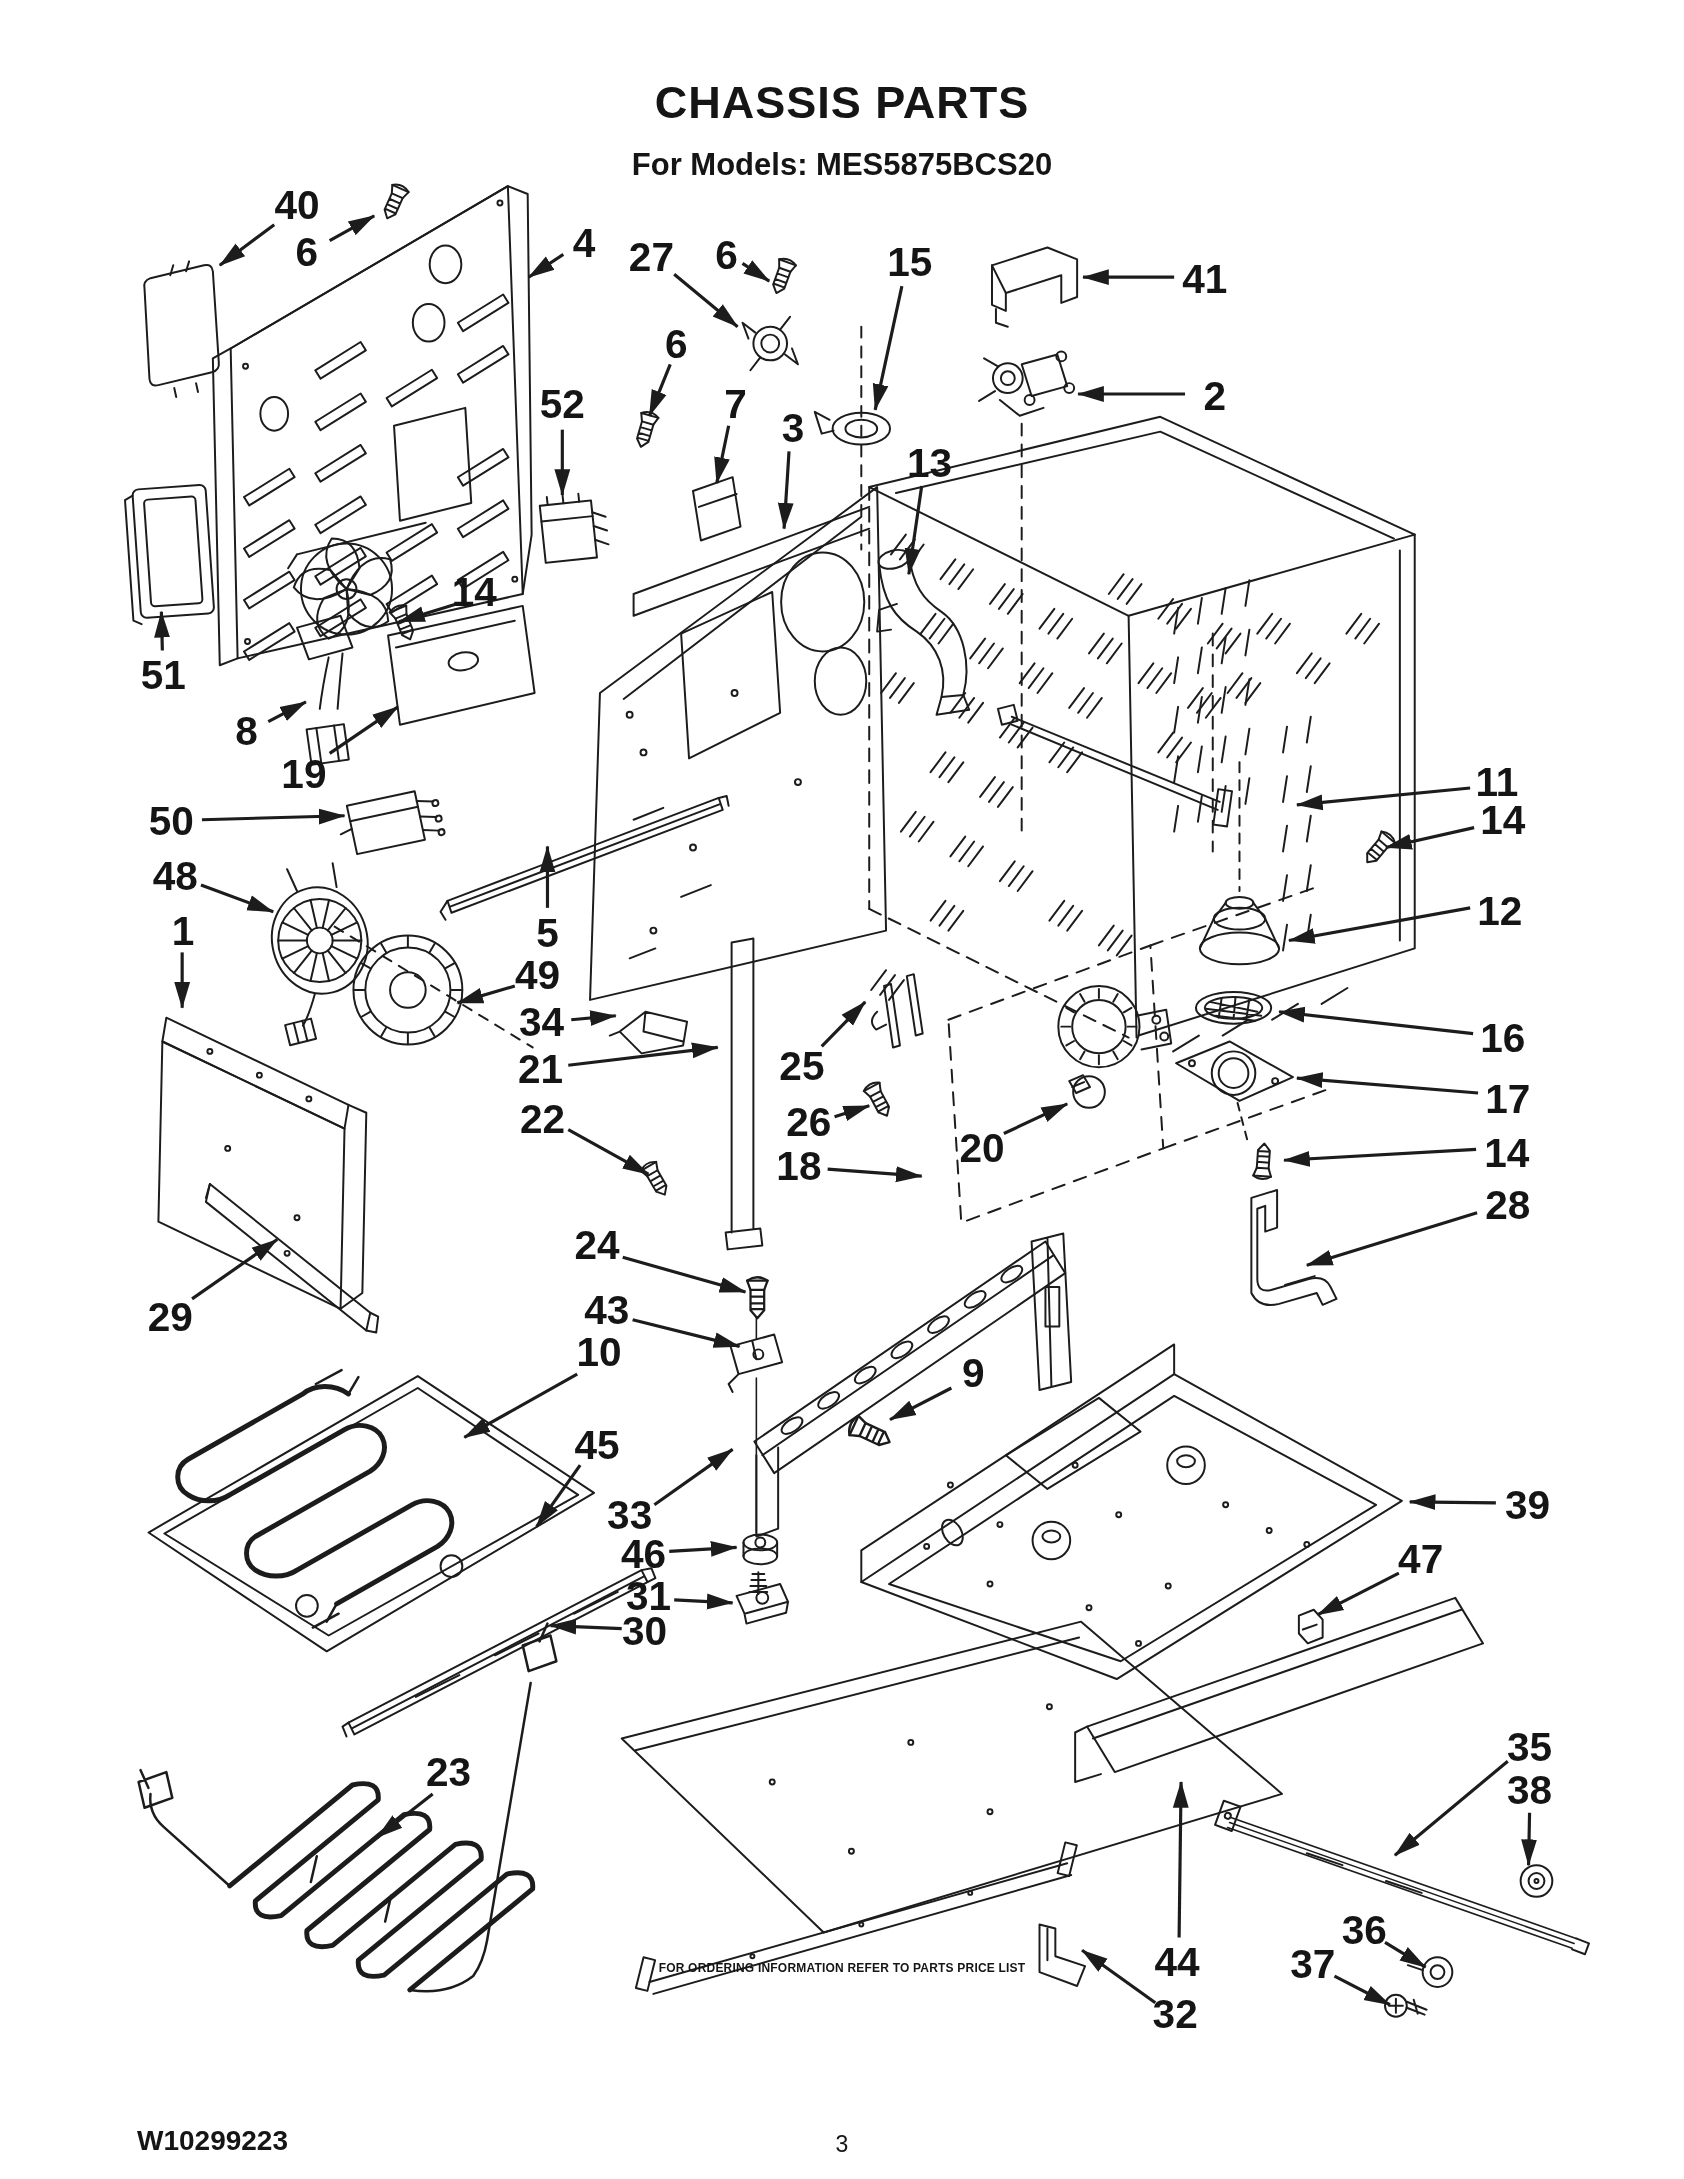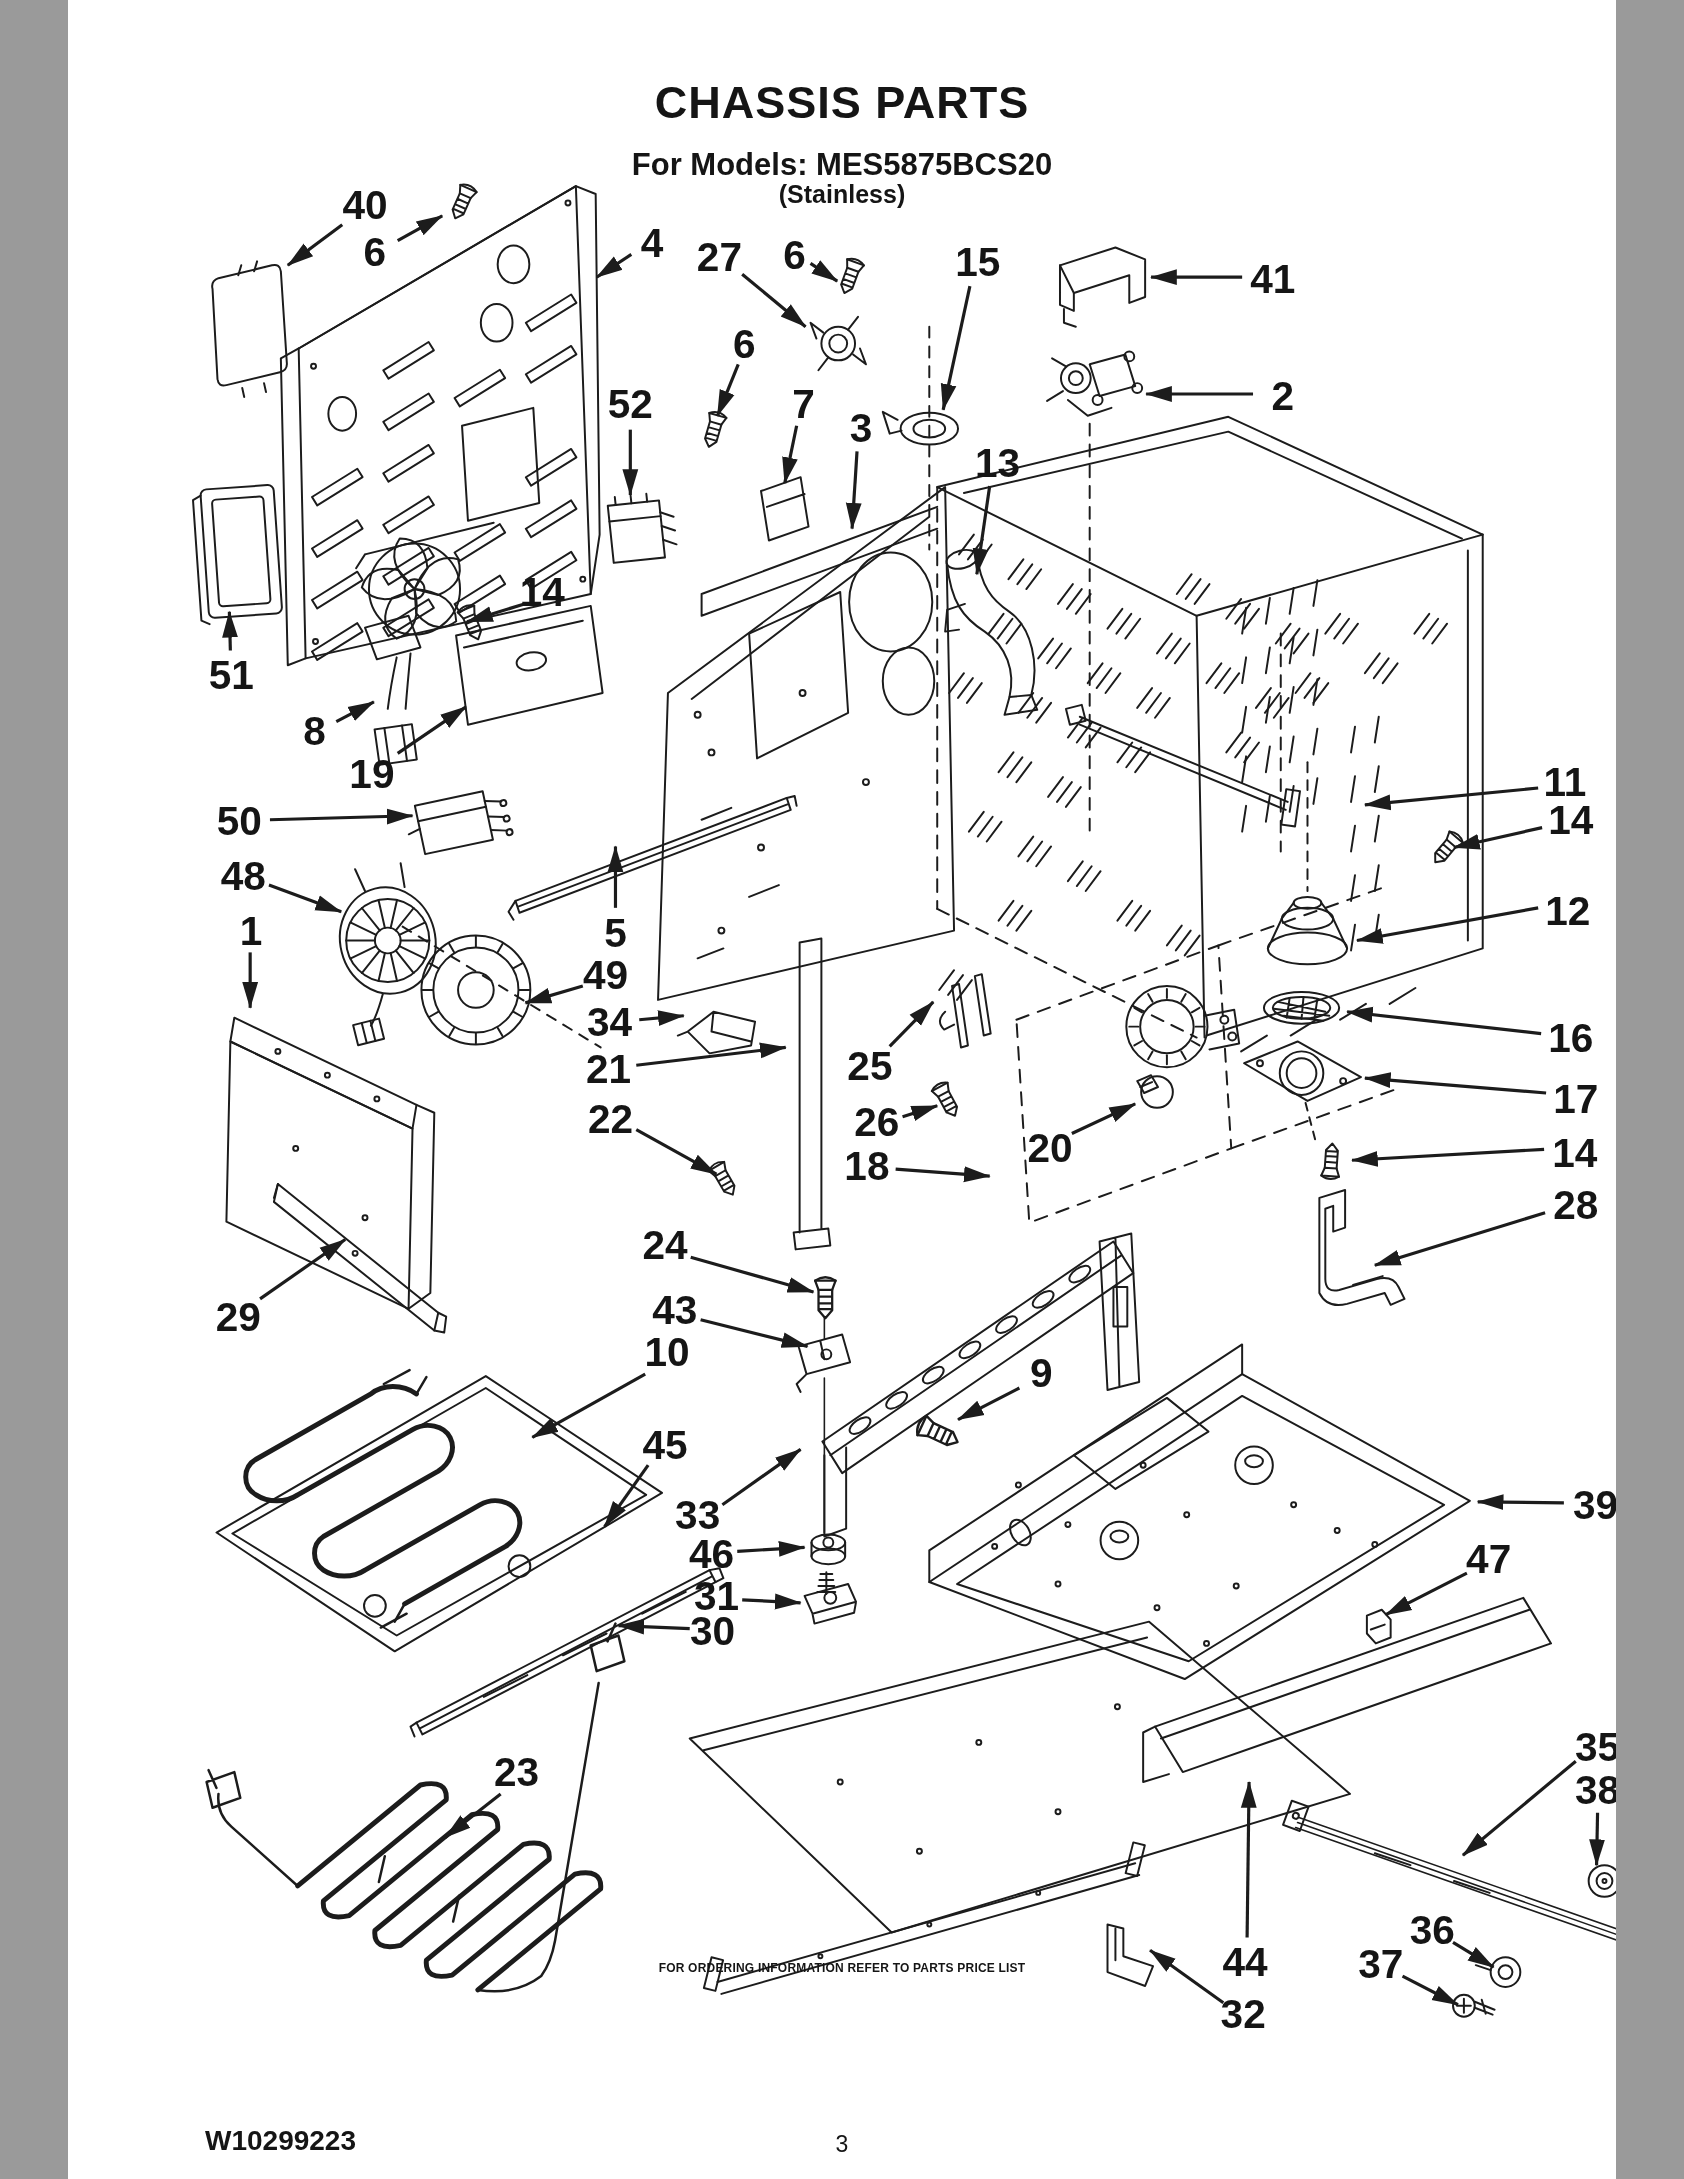--- a/index.html
+++ b/index.html
@@ -1,35 +1,34 @@
 <!DOCTYPE html>
 <html><head>
 <meta charset="utf-8">
 <style>
   html,body{margin:0;padding:0;background:#9a9a9a;}
-  .page{position:relative;width:1548px;height:2179px;background:#ffffff;overflow:hidden;
+  .page{position:relative;width:1684px;height:2179px;background:#ffffff;overflow:hidden;
         font-family:"Liberation Sans",sans-serif;color:#151515;margin:0 auto;}
   .hdr{position:absolute;left:0;right:0;text-align:center;white-space:nowrap;}
   .title{top:77px;font-size:45px;font-weight:bold;letter-spacing:1px;}
   .models{top:147px;font-size:31px;font-weight:bold;}
   .finish{top:180px;font-size:25px;font-weight:bold;}
   .note{top:1961px;font-size:12px;font-weight:bold;letter-spacing:0.2px;}
   .docnum{position:absolute;left:137px;top:2125px;font-size:28px;font-weight:bold;}
   .pagenum{position:absolute;left:0;right:0;top:2131px;text-align:center;font-size:23px;}
   svg.diagram{position:absolute;left:0;top:0;}
   .num{font-family:"Liberation Sans",sans-serif;font-weight:bold;font-size:41px;fill:#151515;}
 </style>
 </head>
 <body>
 
 <div class="page">
 
   <div class="hdr title">CHASSIS PARTS</div>
   <div class="hdr models">For Models: MES5875BCS20</div>
-  <div class="hdr finish">(Stainless)</div>
 
   <svg id="diagram" class="diagram" width="1684" height="2179" viewBox="0 0 1701 2201">
     <defs>
       <marker id="arrowhead" markerUnits="userSpaceOnUse" markerWidth="30" markerHeight="22" refX="26" refY="11" orient="auto">
         <path d="M0,3 L27,11 L0,19 Z" fill="#1c1c1c"></path>
       </marker>
       <g id="screw-sym" stroke="#1c1c1c" stroke-width="2" fill="none">
         <path d="M-9,-16 L9,-16 L6,-8 L-6,-8 Z"></path>
         <path d="M-9,-16 Q0,-22 9,-16"></path>
         <path d="M-6,-8 L-6,10 M6,-8 L6,10 M-6,10 L0,17 L6,10 M-6,-2 L6,-2 M-6,4 L6,4 M-6,9 L6,9"></path>

